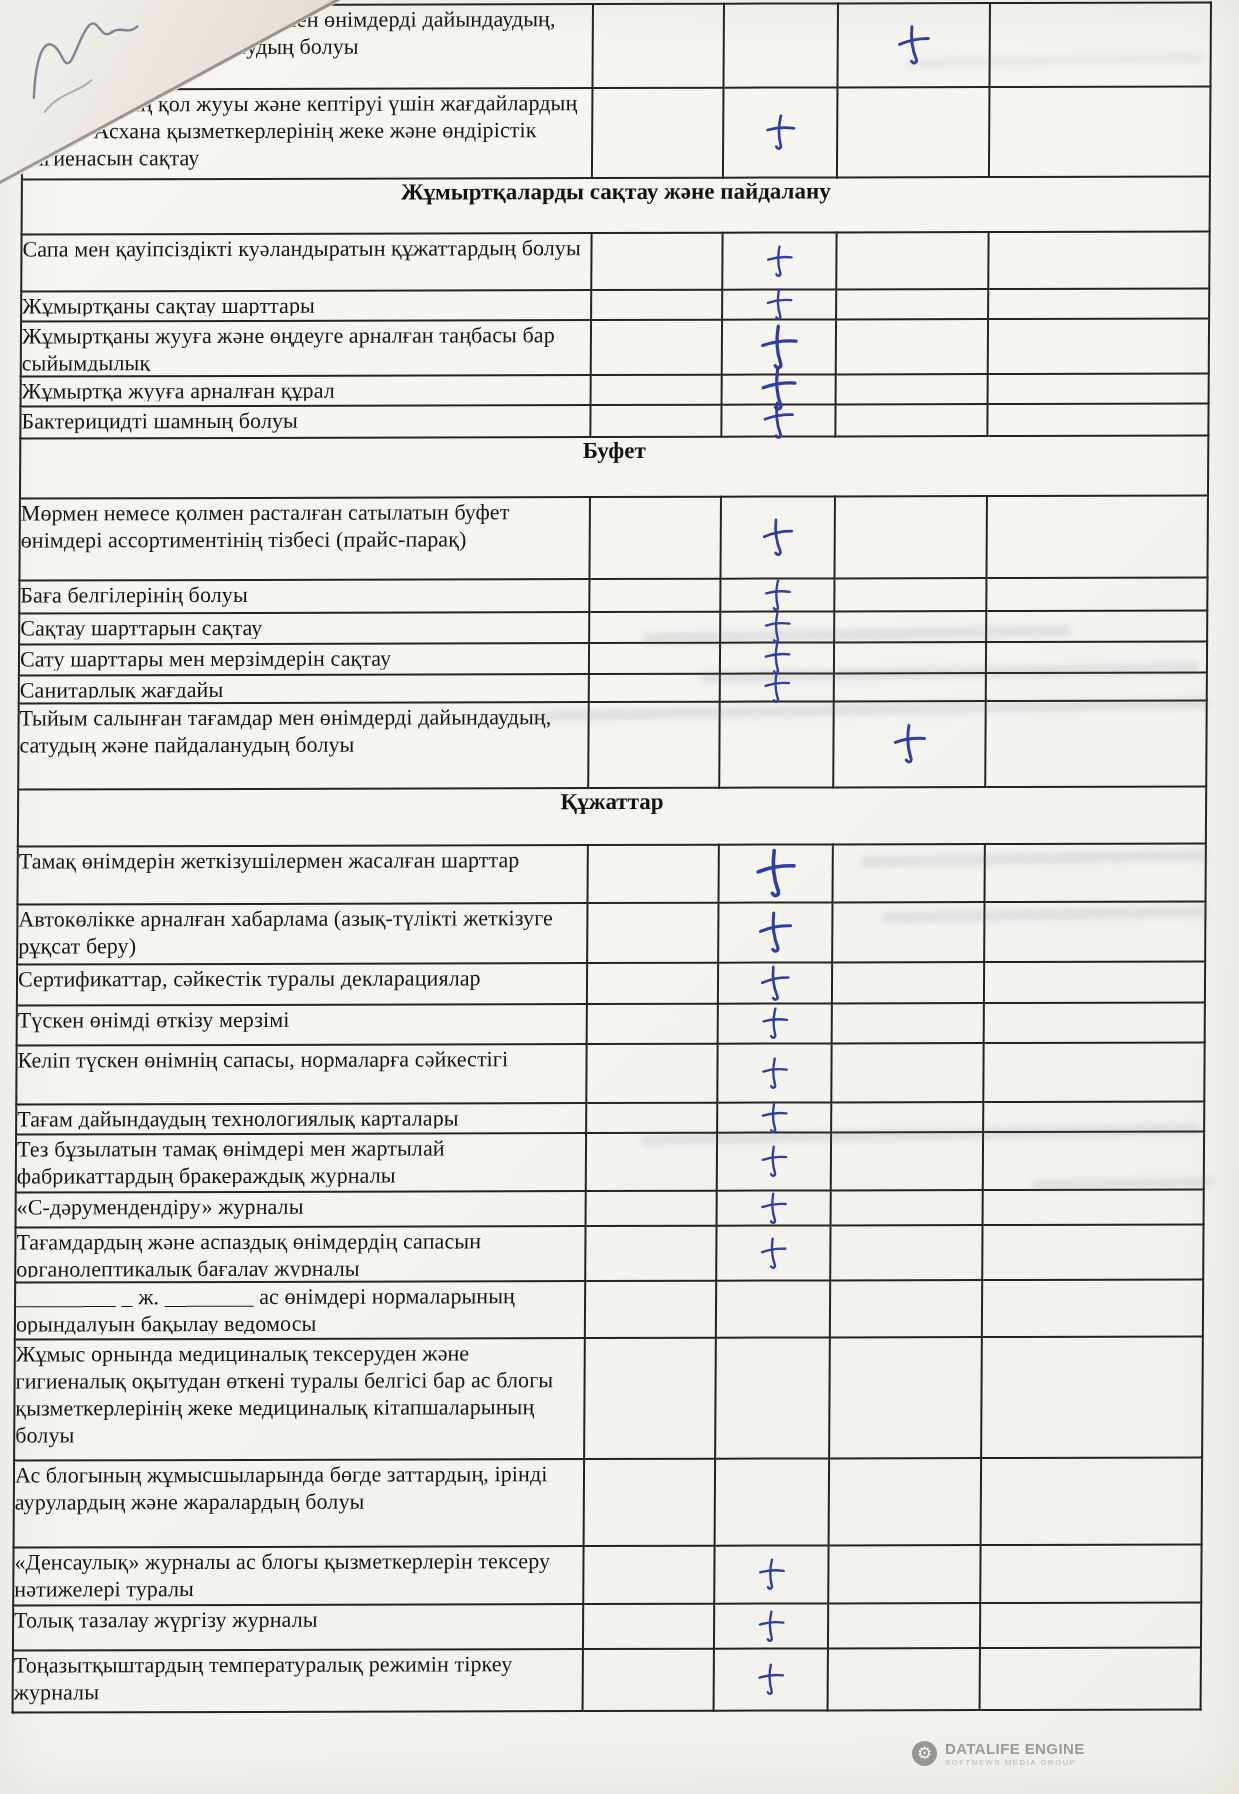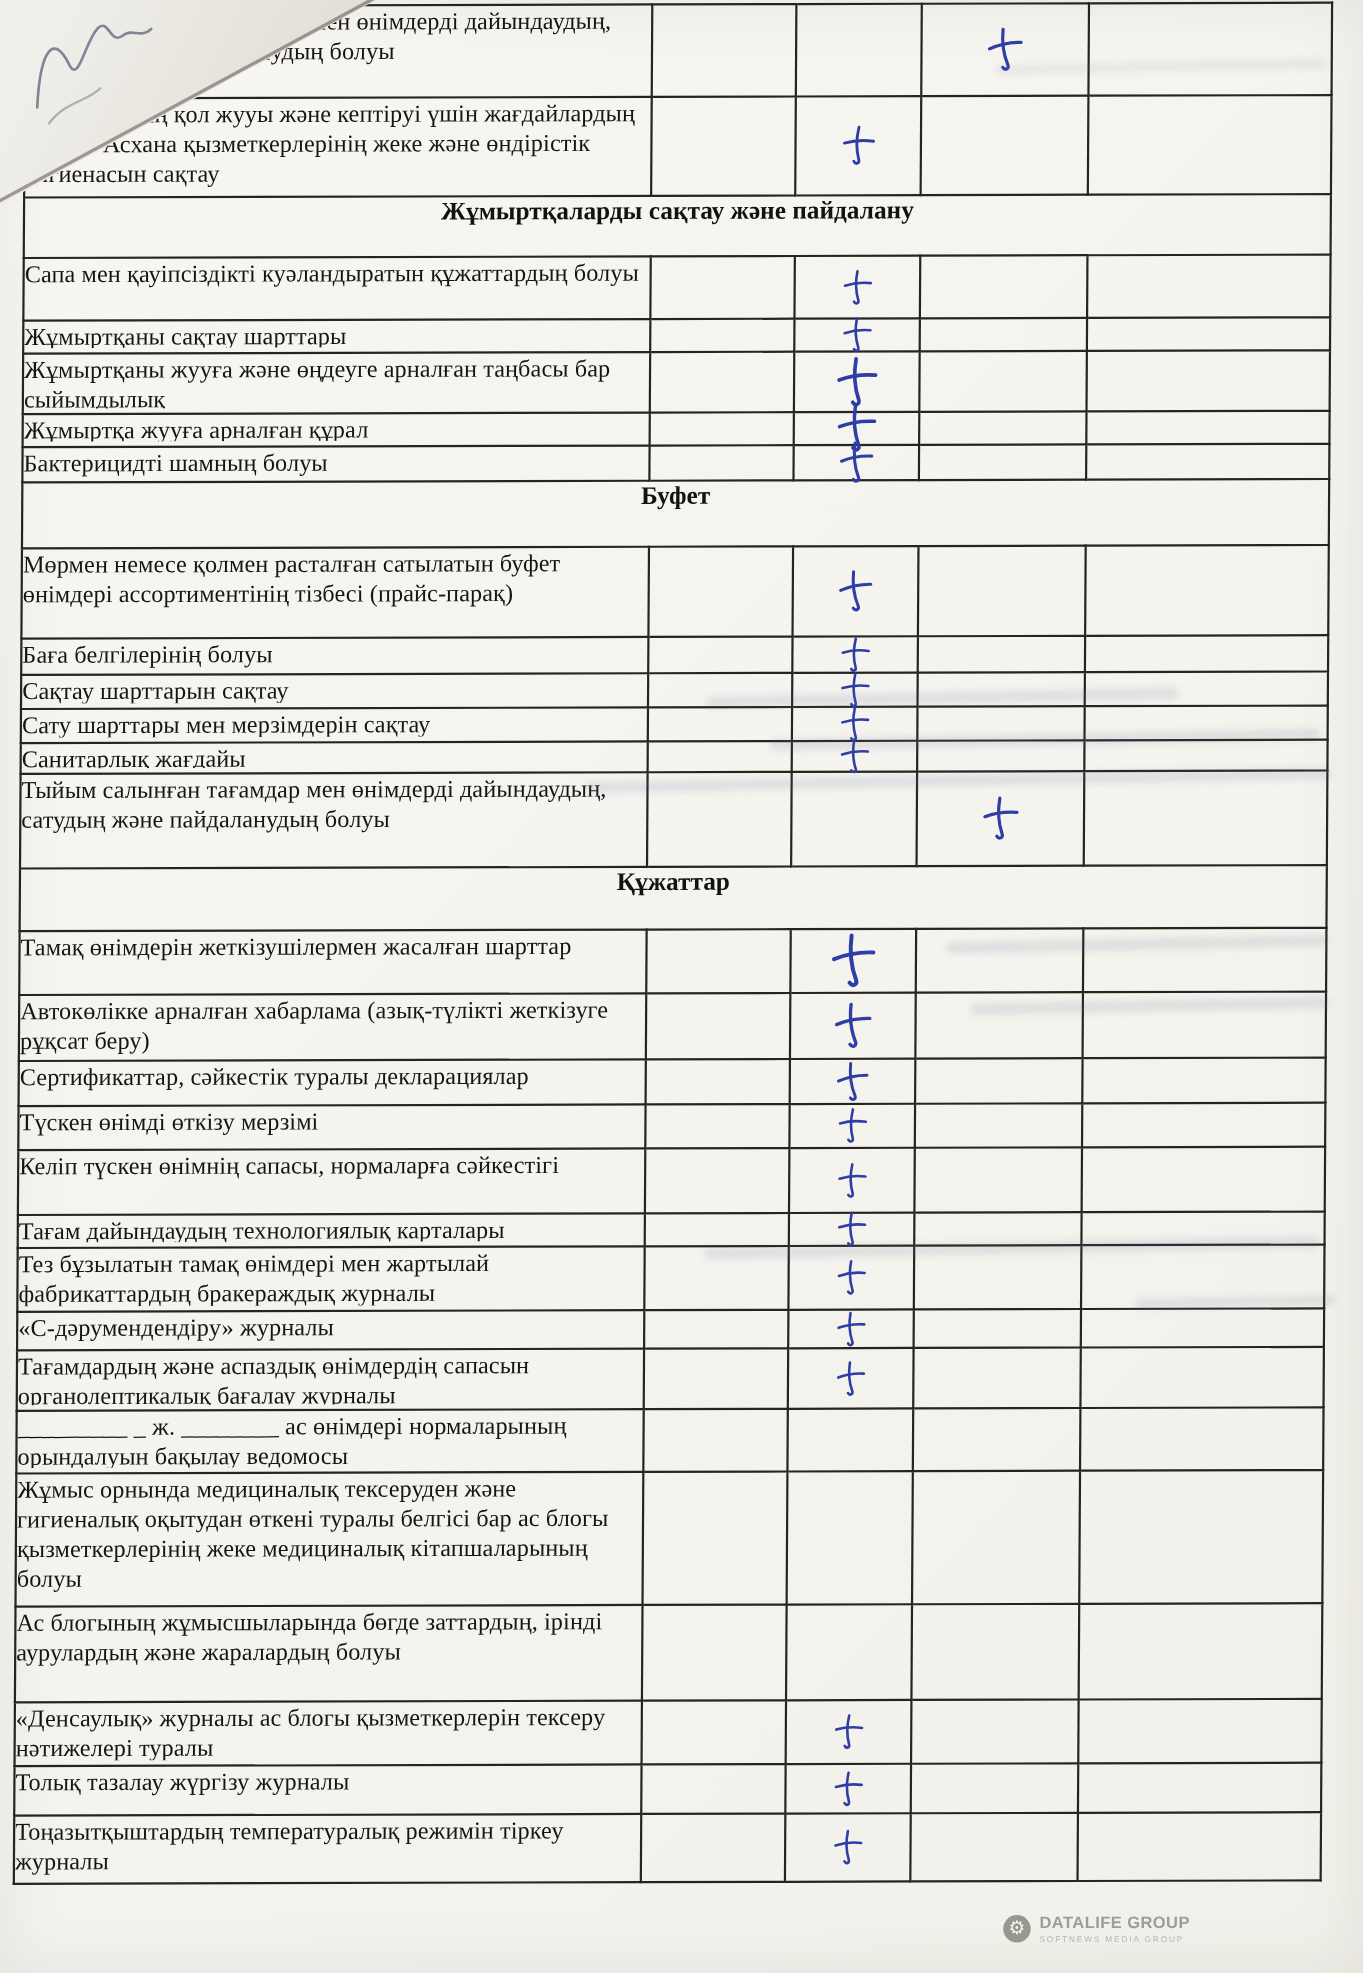--- a/index.html
+++ b/index.html
@@ -563,18 +563,18 @@
     <svg class="fold-scribble" width="170" height="110" viewBox="0 0 170 110">
       <path d="M14 78 C 32 28, 48 18, 53 48 C 56 70, 72 34, 88 25 C 100 19, 94 44, 108 38 C 118 34, 122 46, 134 40" fill="none" stroke="#545a74" stroke-width="2.4" stroke-linecap="round"></path>
       <path d="M20 95 C 40 80, 60 86, 74 78" fill="none" stroke="#545a74" stroke-width="2" stroke-linecap="round" opacity=".6"></path>
     </svg>
     <div class="fold-crease"></div>
   </div>
 
   <div class="watermark">
     <span class="wm-icon">⚙</span>
     <span class="wm-text">
-      <span class="wm-title">DATALIFE GROUP</span>
+      <span class="wm-title">DATALIFE ENGINE</span>
       <span class="wm-sub">SOFTNEWS MEDIA GROUP</span>
     </span>
   </div>
 
 </div>
 
 </body></html>

